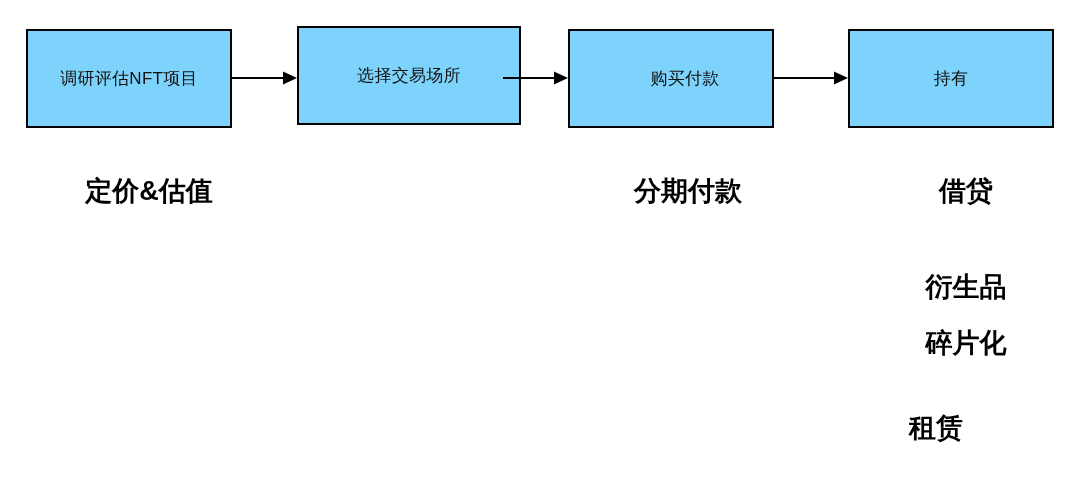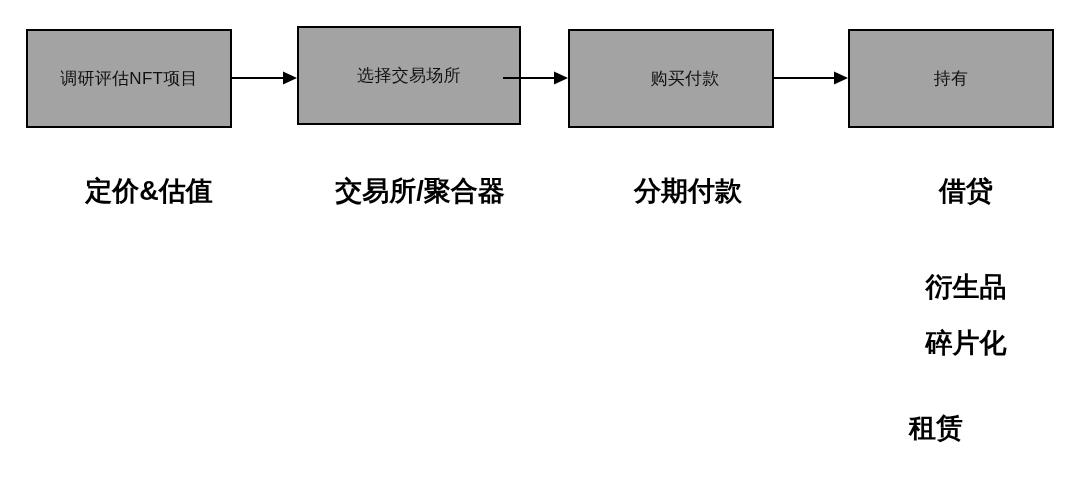--- a/index.html
+++ b/index.html
@@ -18,21 +18,21 @@
     position: relative;
     width: 1080px;
     height: 483px;
   }
 
   
   .step-box {
     position: absolute;
     box-sizing: border-box;
     border: 2px solid #000000;
-    background: #a3a3a3;
+    background: #7dd3fc;
     display: flex;
     align-items: center;
     justify-content: center;
   }
   .step-box-label {
     font-size: 17px;
     font-weight: 400;
     line-height: 1;
     letter-spacing: 0.3px;
     color: #111111;
@@ -100,21 +100,20 @@
       <polygon points="60,1.5 74,8 60,14.5" fill="#000000"></polygon>
     </svg>
   </div>
 
   <div class="step-box" style="left:848px; top:29px; width:206px; height:99px;align-items:center;">
     <span class="step-box-label">持有</span>
   </div>
 
   <div class="caption" style="left:133px; top:178px;">定价&amp;估值</div>
 
-  <div class="caption" style="left:404px; top:178px;">交易所/聚合器</div>
 
   <div class="caption" style="left:672px; top:178px;">分期付款</div>
 
   <div class="caption" style="left:950px; top:178px;">借贷</div>
   <div class="caption" style="left:950px; top:274px;">衍生品</div>
   <div class="caption" style="left:950px; top:330px;">碎片化</div>
   <div class="caption" style="left:920px; top:415px;">租赁</div>
 
 </div>
 

